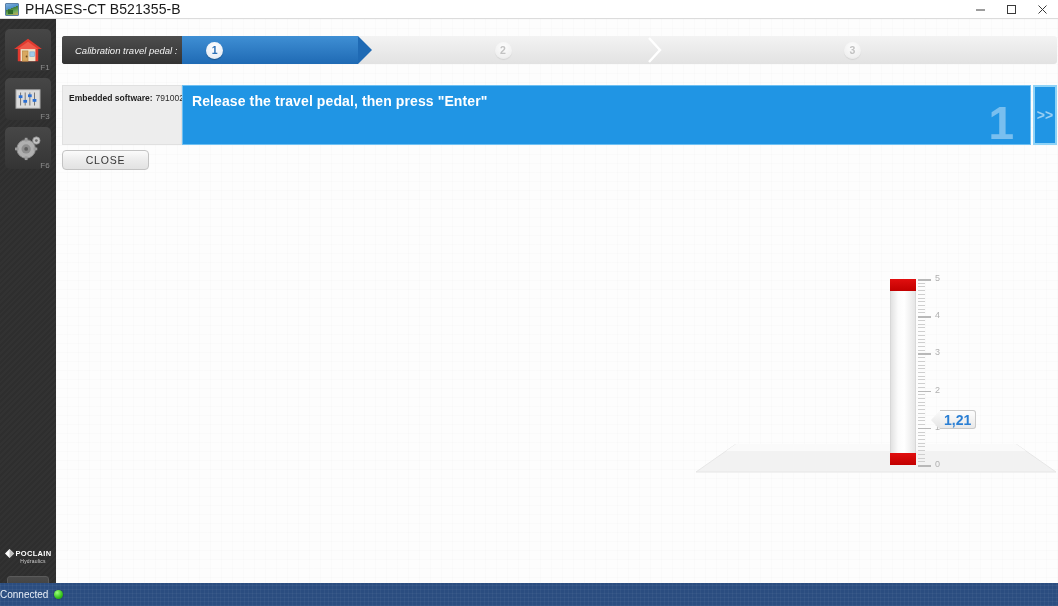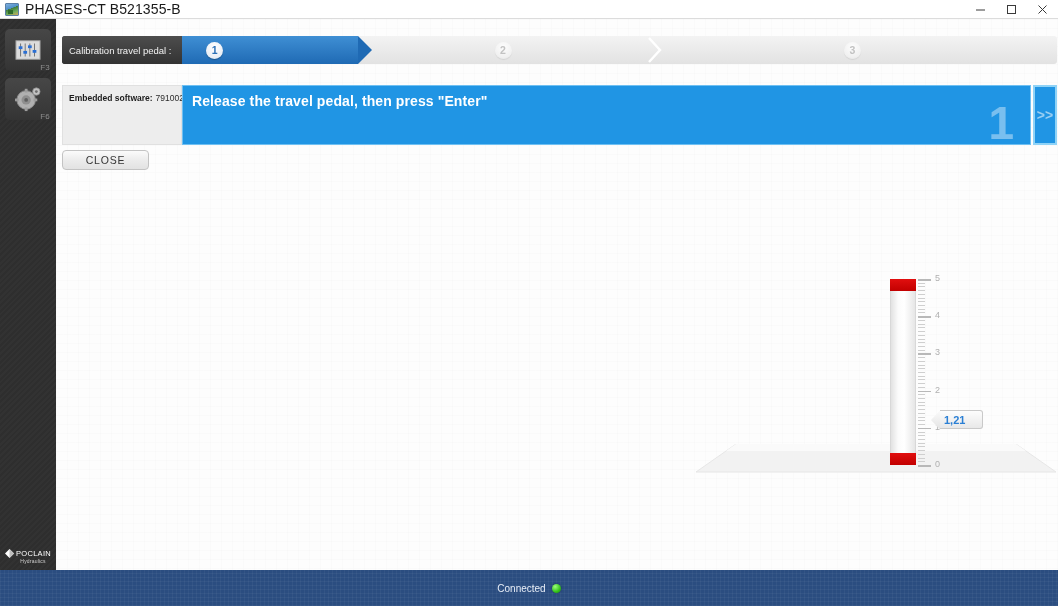--- a/index.html
+++ b/index.html
@@ -85,21 +85,21 @@
     font-size: 8px; color: #8d8d8d; letter-spacing: .2px;
   }
   .rail-item.active .rail-fkey { color: #6e6e6e; right: 8px; }
   .rail-ico { width: 30px; height: 26px; display: block; }
 
   .brand {
     position: absolute; left: 0; bottom: 42px; width: 56px;
     display: flex; flex-direction: column; align-items: center;
   }
   .brand-mark { display: flex; align-items: center; gap: 2px; }
-  .brand-name { font-size: 7.5px; color: #ffffff; font-weight: normal; letter-spacing: .3px; }
+  .brand-name { font-size: 7.5px; color: #ffffff; font-weight: bold; letter-spacing: .3px; }
   .brand-sub { font-size: 5px; color: #cfcfcf; letter-spacing: .2px; margin-left: 10px; }
 
   .close-btn {
     position: absolute; left: 7px; bottom: 8px;
     width: 42px; height: 22px;
     border-radius: 3px;
     background: linear-gradient(180deg, #4a4a4a 0%, #3a3a3a 100%);
     border: 1px solid #5a5a5a;
     color: #f0f0f0;
     font-size: 10.5px;
@@ -244,36 +244,36 @@
     height: 19px;
     display: flex; align-items: center;
   }
   .callout-arrow {
     width: 9px; height: 19px;
     background: linear-gradient(180deg,#fbfbfb 0%,#e4e4e4 100%);
     clip-path: polygon(100% 0, 100% 100%, 0 50%);
     border: 0;
   }
   .callout-box {
-    height: 19px; padding: 0 17px 0 4px;
+    height: 19px; padding: 0 4px 0 4px;
     background: linear-gradient(180deg,#fdfdfd 0%,#e8e8e8 100%);
     border: 1px solid #c9c9c9; border-left: none;
     border-radius: 0 3px 3px 0;
     display: flex; align-items: center;
-    color: #2a7fd4; font-size: 11px; font-weight: bold;
+    color: #2a7fd4; font-size: 14px; font-weight: bold;
   }
 
   
   .statusbar {
     position: absolute; left: 0; bottom: 0;
-    width: 1058px; height: 36px;
+    width: 1058px; height: 23px;
     background: #2b4d80;
     background-image: repeating-linear-gradient(0deg, rgba(255,255,255,.04) 0 1px, rgba(0,0,0,0) 1px 4px),
                       repeating-linear-gradient(90deg, rgba(255,255,255,.04) 0 1px, rgba(0,0,0,0) 1px 4px);
-    display: flex; align-items: center; justify-content: center;
+    display: flex; align-items: center; 
     gap: 6px;
   }
   .status-text { font-size: 10px; color: #e8eef7; }
   .status-dot {
     width: 9px; height: 9px; border-radius: 50%;
     background: radial-gradient(circle at 35% 30%, #9cff7a 0%, #34c219 60%, #1d7f0c 100%);
     box-shadow: 0 0 2px rgba(0,0,0,.4);
   }
 </style>
 </head>
@@ -299,20 +299,33 @@
         <svg width="11" height="11" viewBox="0 0 11 11">
             <line x1="1.5" y1="1.5" x2="9.5" y2="9.5" stroke="#3a3a3a" stroke-width="1"></line>
             <line x1="9.5" y1="1.5" x2="1.5" y2="9.5" stroke="#3a3a3a" stroke-width="1"></line>
           </svg>
       </div>
     </div>
   </div>
 
   <div class="rail">
 
+    <div class="rail-item">
+      <div class="rail-tile">
+        <svg class="rail-ico" viewBox="0 0 32 28">
+          <polygon points="16,2 31,13 27,13 27,26 5,26 5,13 1,13" fill="#e03a2f"></polygon>
+          <polygon points="16,5 27,13 5,13" fill="#f05a4a"></polygon>
+          <rect x="8" y="13" width="16" height="13" fill="#f0e2c8"></rect>
+          <rect x="10" y="15" width="6" height="11" fill="#d8a860" stroke="#b5853f" stroke-width=".7"></rect>
+          <circle cx="14.5" cy="21" r="1" fill="#6b4a1f"></circle>
+          <rect x="18" y="16" width="5" height="5" fill="#9fc9e8" stroke="#7aa8cc" stroke-width=".7"></rect>
+        </svg>
+      </div>
+      <span class="rail-fkey">F1</span>
+    </div>
 
 
     <div class="rail-item">
       <div class="rail-tile">
         <svg class="rail-ico" viewBox="0 0 32 28">
           <rect x="3" y="4" width="26" height="20" fill="#dcdcdc" stroke="#9a9a9a" stroke-width="1"></rect>
           <g stroke="#6e6e6e" stroke-width="1">
             <line x1="8" y1="7" x2="8" y2="21"></line>
               <line x1="13" y1="7" x2="13" y2="21"></line>
             <line x1="18" y1="7" x2="18" y2="21"></line>
@@ -379,21 +392,21 @@
         <svg class="step-arrow" viewBox="0 0 14 28">
           <polyline points="1,2 12,14 1,26" fill="none" stroke="#ffffff" stroke-width="2.4"></polyline>
         </svg>
       </div>
       <div class="step step-3">
         <div class="step-num">3</div>
       </div>
     </div>
 
     <div style="position:absolute;left:6px;top:17px;width:120px;height:28px;background:linear-gradient(180deg,#4d4d4d 0%,#333333 100%);border-radius:3px 0 0 3px;display:flex;align-items:center;">
-      <span style="font-size:9.5px;color:#f2f2f2;margin-left:7px;">Calibration travel pedal :</span>
+      <span style="font-size:9.5px;color:#f2f2f2;margin-left:13px;font-style:italic;">Calibration travel pedal :</span>
     </div>
 
     <div class="info-panel">
       <div class="info-label">
         <span>Embedded software:</span><span class="info-value">791002488</span>
       </div>
     </div>
 
     <div class="cancel-btn">CLOSE</div>
 

